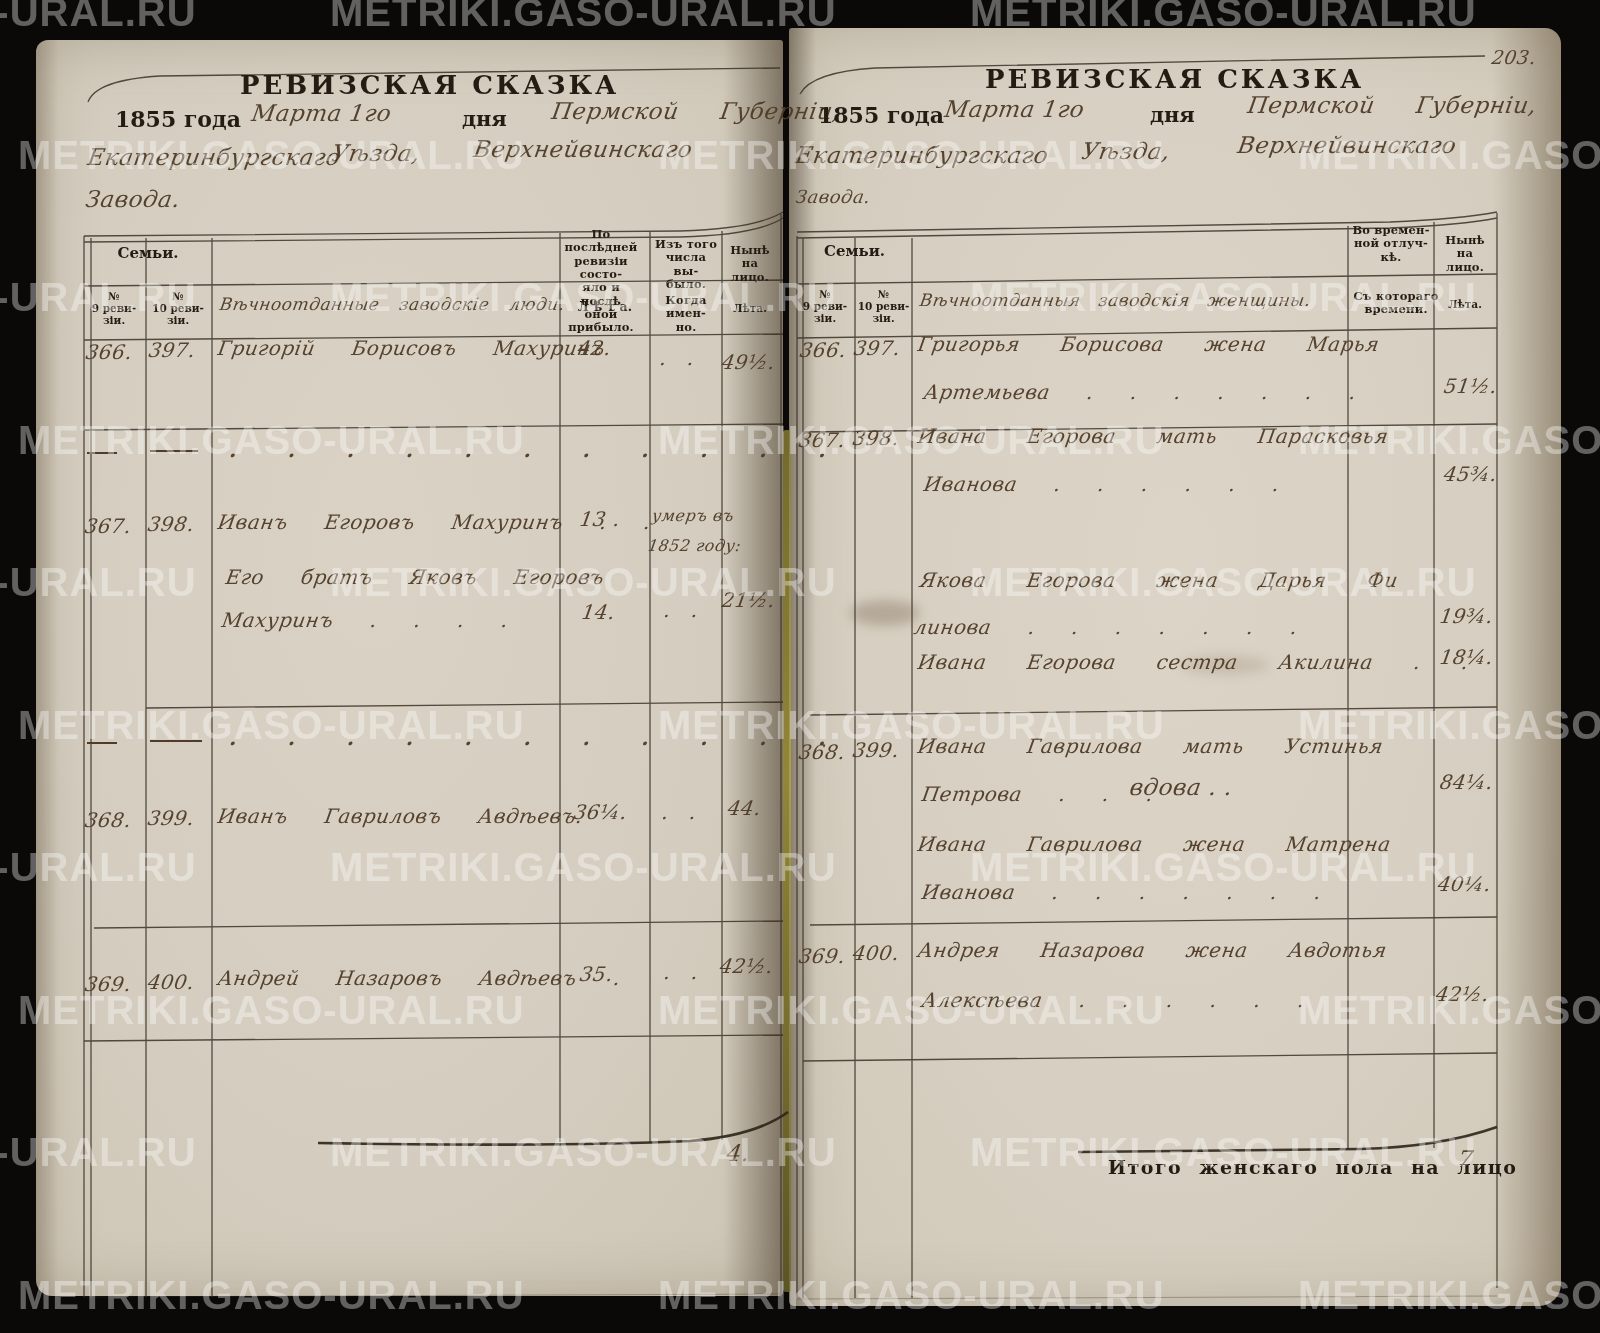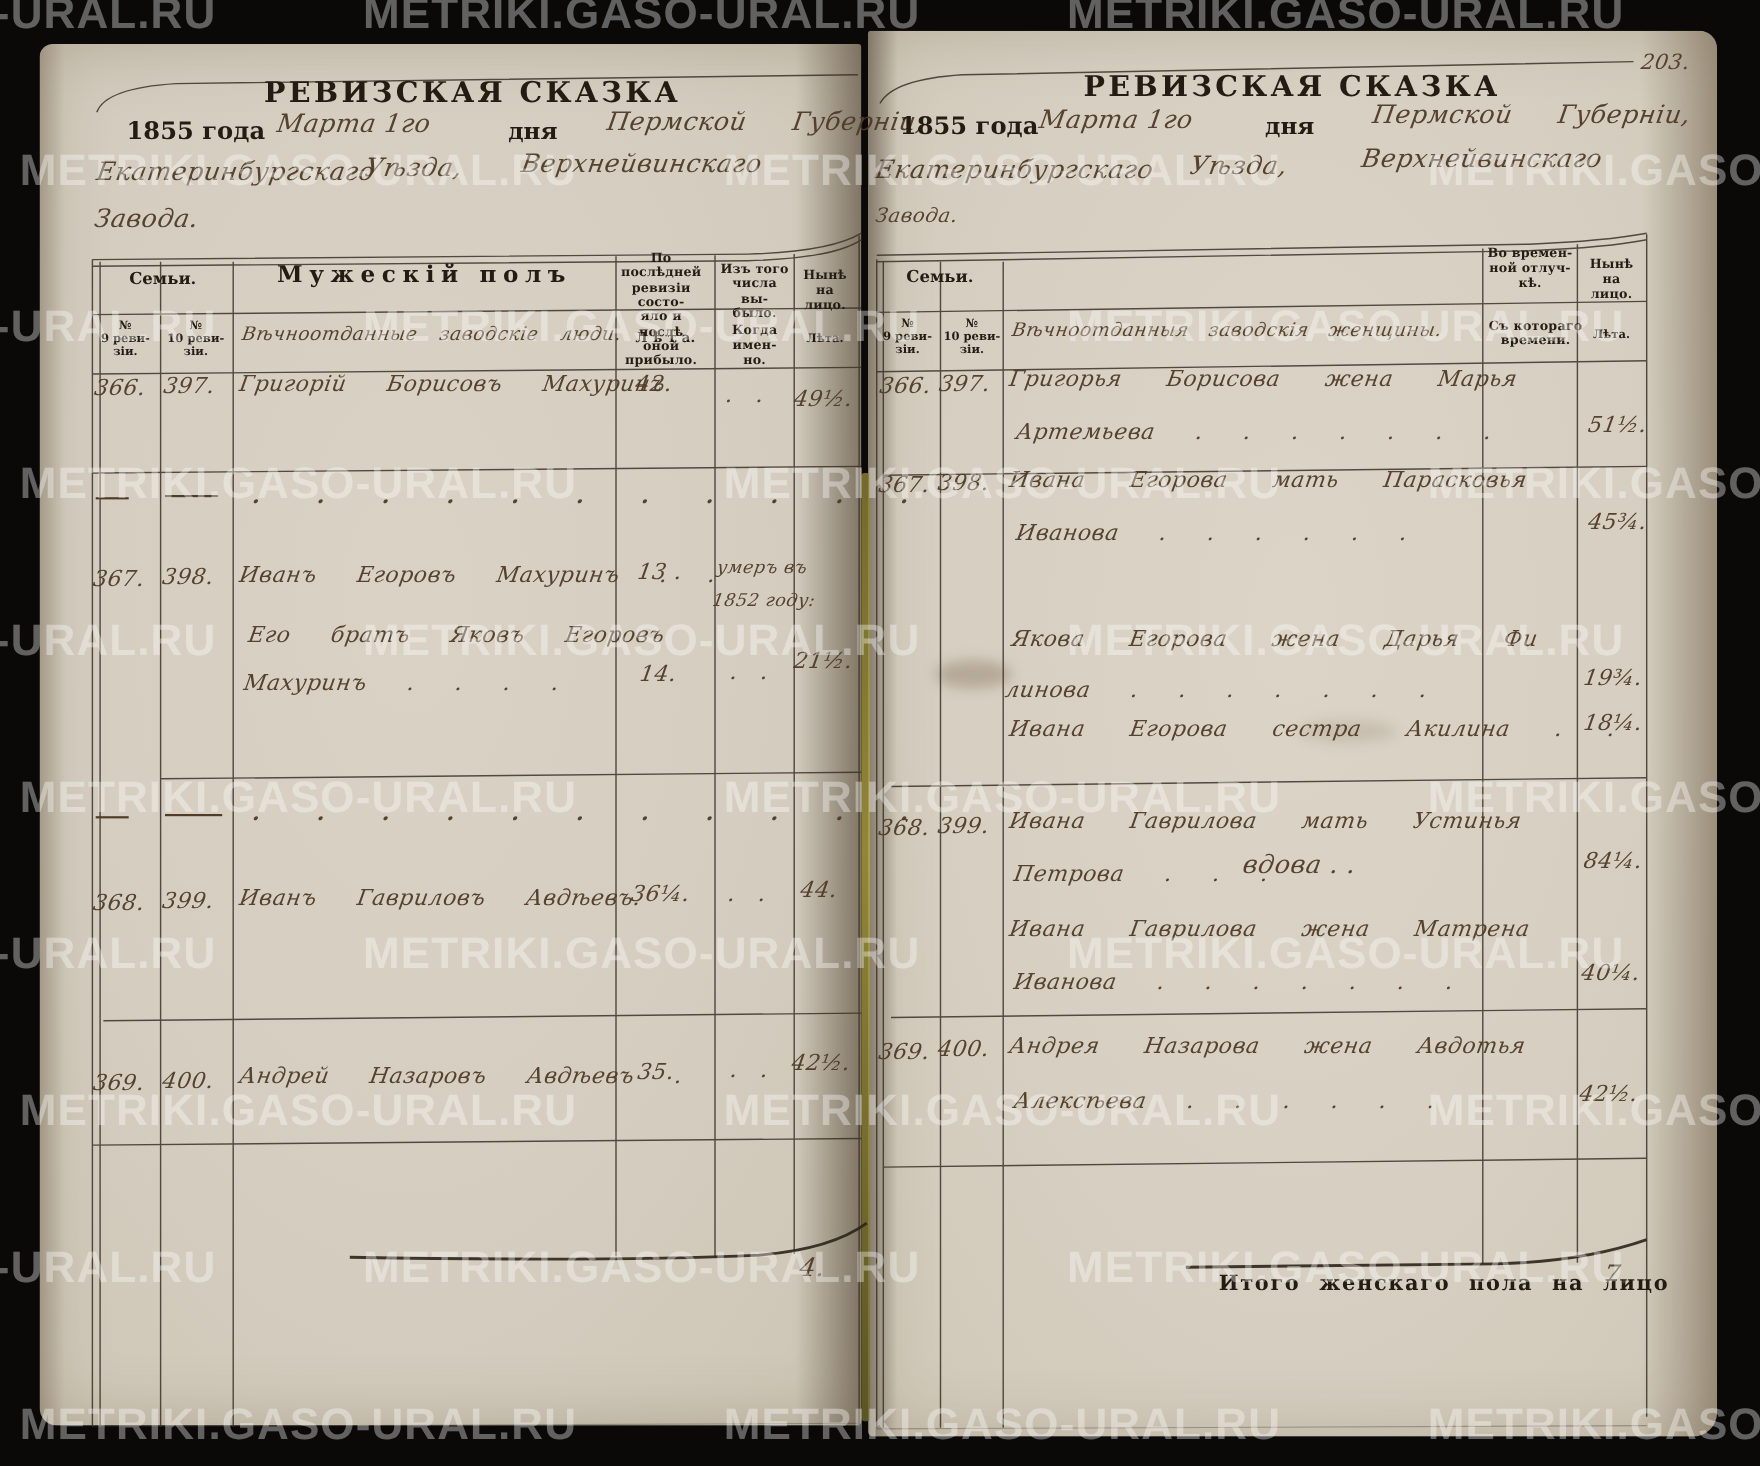--- a/index.html
+++ b/index.html
@@ -104,21 +104,20 @@
   <div class="print bold" style="left:115px;top:106px;font-size:22px">1855 года</div>
   <div class="frag hw lg" style="left:252px;top:100px">Марта 1го</div>
   <div class="print bold" style="left:462px;top:106px;font-size:21px">дня</div>
   <div class="frag hw lg sp1" style="left:552px;top:98px">Пермской Губерніи,</div>
   <div class="frag hw lg" style="left:88px;top:144px">Екатеринбургскаго</div>
   <div class="frag hw lg" style="left:332px;top:140px">Уѣзда,</div>
   <div class="frag hw lg" style="left:474px;top:136px">Верхнейвинскаго</div>
   <div class="frag hw lg" style="left:86px;top:186px">Завода.</div>
 
   <div class="print h-med" style="left:84px;top:244px;width:128px">Семьи.</div>
-  <div class="print h-big" style="left:212px;top:236px;width:348px">Мужескій полъ</div>
   <div class="print h-small ml" style="left:562px;top:228px;width:78px">По послѣдней
 ревизіи состо-
 яло и послѣ
 оной прибыло.</div>
   <div class="print h-small ml" style="left:652px;top:238px;width:68px">Изъ того
 числа вы-
 было.</div>
   <div class="print h-small ml" style="left:722px;top:244px;width:56px">Нынѣ на
 лицо.</div>
   <div class="print h-tiny ml" style="left:84px;top:290px;width:60px">№

